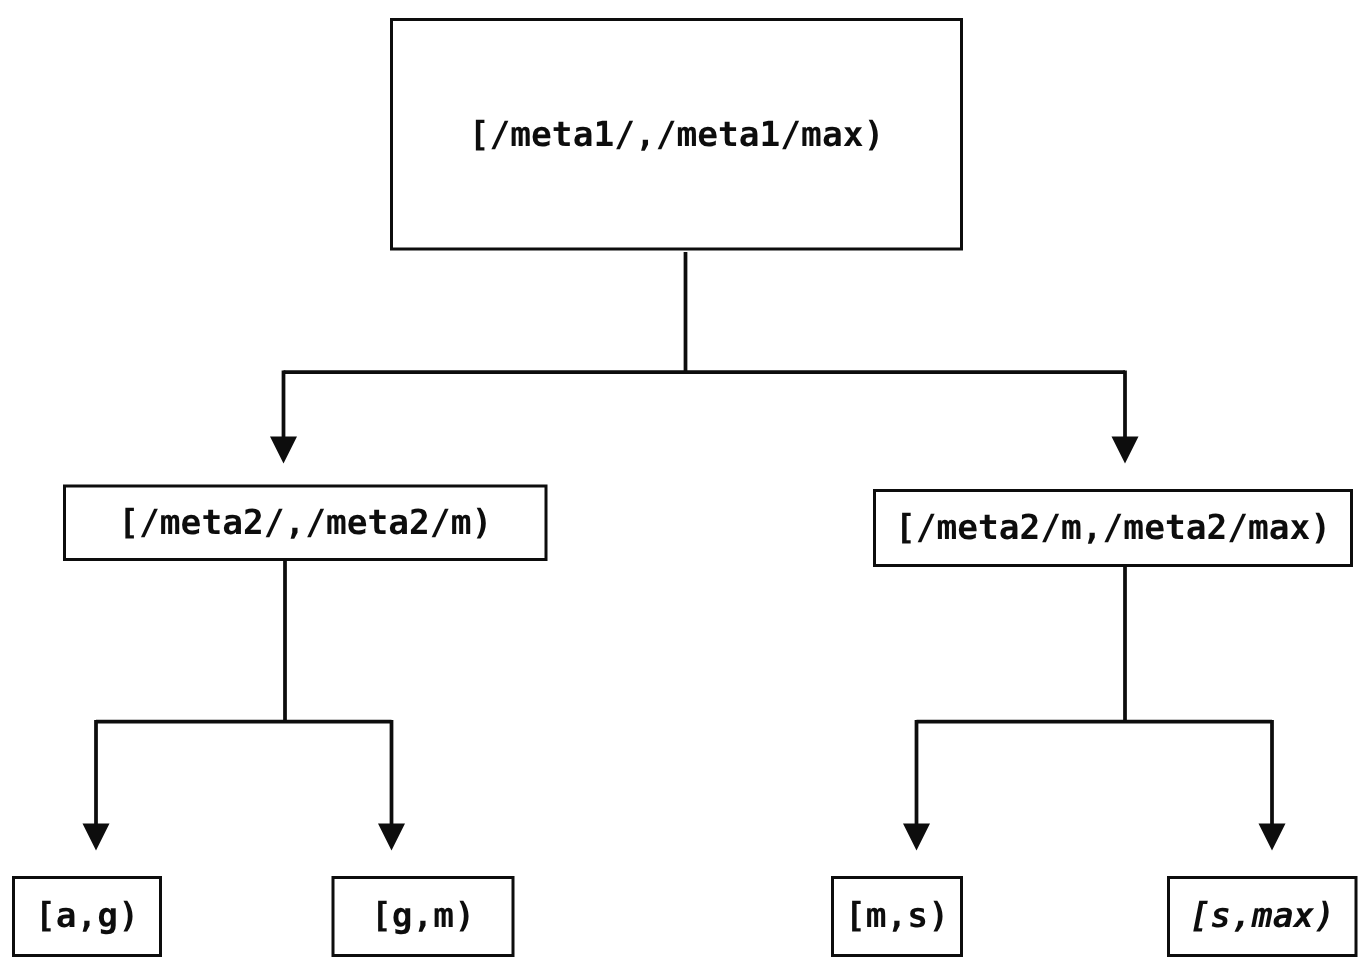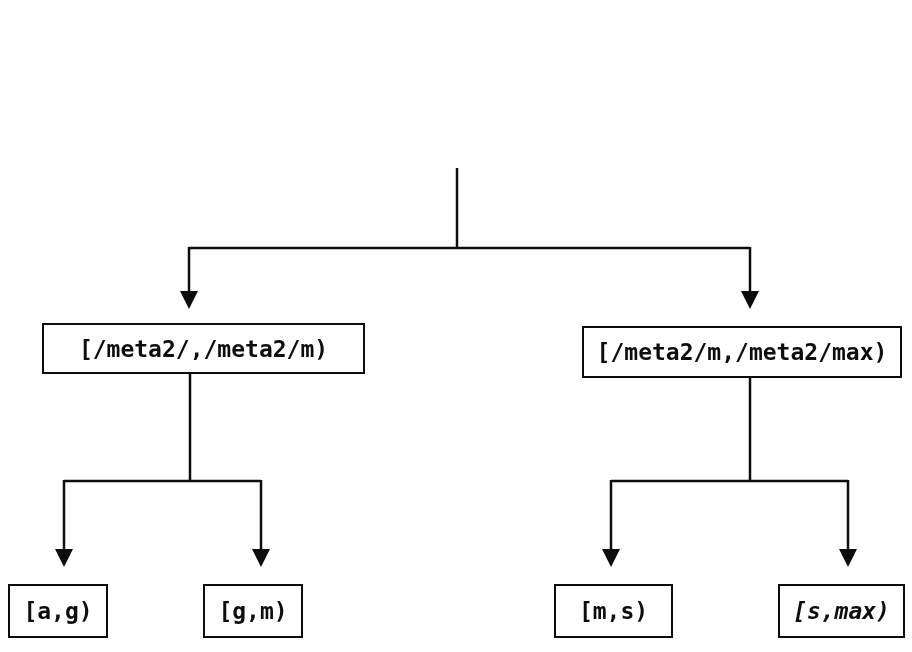--- a/index.html
+++ b/index.html
@@ -35,22 +35,22 @@
     color: var(--text);
     font-size: 23px;
     font-weight: bold;
     white-space: nowrap;
   }
   .node-root   { left: 260px; top: 12px;  width: 382px; height: 155px; }
   .node-left   { left: 22px;  top: 323px; width: 323px; height: 51px; margin-left: 20px; }
   .node-right  { left: 582px; top: 326px; width: 320px; height: 52px; }
   .node-leaf   { top: 584px; height: 54px; }
   .node-leaf-ag   { left: 8px;   width: 100px; }
-  .node-leaf-gm   { left: 203px; width: 100px; }
-  .node-leaf-ms   { left: 554px; width: 119px; }
+  .node-leaf-gm   { left: 221px; width: 122px; }
+  .node-leaf-ms   { left: 554px; width: 88px; }
   .node-leaf-smax { left: 778px; width: 127px; font-style: italic; }
   .edge-line {
     stroke: var(--line);
     stroke-width: 2.5;
     fill: none;
   }
   .edge-arrowhead {
     fill: var(--line);
     stroke: none;
   }
@@ -83,20 +83,23 @@
     <g>
       <path class="edge-line" d="M750,374 V481"></path>
       <path class="edge-line" d="M611,481 H848"></path>
       <path class="edge-line" d="M611,480 V551"></path>
       <path class="edge-line" d="M848,480 V551"></path>
       <polygon class="edge-arrowhead" points="602,549 620,549 611,567"></polygon>
       <polygon class="edge-arrowhead" points="839,549 857,549 848,567"></polygon>
     </g>
   </svg>
 
+  <div class="node node-root">
+    <span>[/meta1/,/meta1/max)</span>
+  </div>
 
   <div class="node node-left">
     <span>[/meta2/,/meta2/m)</span>
   </div>
 
   <div class="node node-right">
     <span>[/meta2/m,/meta2/max)</span>
   </div>
 
   <div class="node node-leaf node-leaf-ag">

